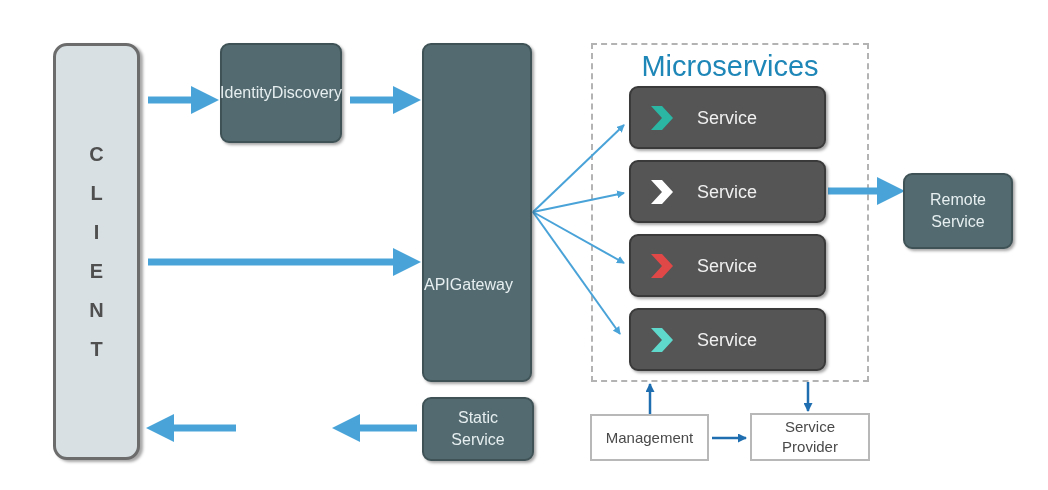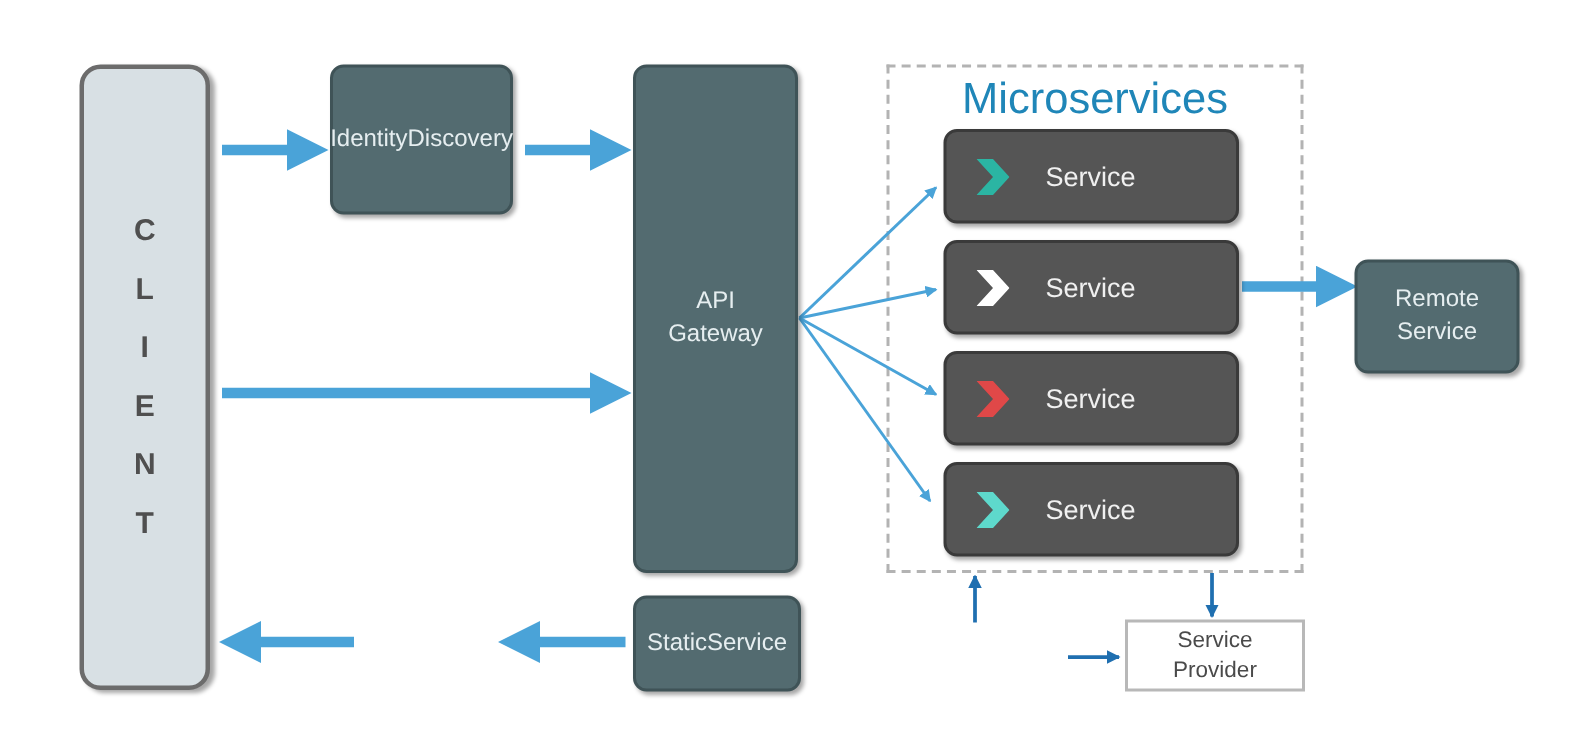--- a/index.html
+++ b/index.html
@@ -73,27 +73,27 @@
     <span>E</span>
     <span>N</span>
     <span>T</span>
   </div>
 
   <div class="box teal" style="left:220px; top:43px; width:122px; height:100px; flex-direction:row;">
     <div>Identity</div>
     <div>Discovery</div>
   </div>
 
-  <div class="box teal" style="left:422px; top:43px; width:110px; height:339px; flex-direction:column; justify-content:flex-start; padding-top:145px;">
+  <div class="box teal" style="left:422px; top:43px; width:110px; height:339px; justify-content:flex-start; padding-top:145px;">
     <div>API</div>
     <div>Gateway</div>
   </div>
 
 
-  <div class="box teal" style="left:422px; top:397px; width:112px; height:64px; flex-direction:row;">
+  <div class="box teal" style="left:422px; top:397px; width:112px; height:64px; flex-direction:column;">
     <div>Static</div>
     <div>Service</div>
   </div>
 
   <div class="box svc" style="left:629px; top:86px; width:197px; height:63px;">
     <svg class="chev" viewBox="0 0 22 24">
       <path d="M0,0 L11,0 L22,12 L11,24 L0,24 L11,12 Z" fill="#2bb5a3"></path>
     </svg>
     <span class="label">Service</span>
   </div>
@@ -114,19 +114,22 @@
       <path d="M0,0 L11,0 L22,12 L11,24 L0,24 L11,12 Z" fill="#5ed9cc"></path>
     </svg>
     <span class="label">Service</span>
   </div>
 
   <div class="box teal" style="left:903px; top:157px; width:110px; height:76px; flex-direction:column;margin-top:16px;">
     <div>Remote</div>
     <div>Service</div>
   </div>
 
+  <div class="box plain" style="left:590px; top:414px; width:119px; height:47px;">
+    <div>Management</div>
+  </div>
 
   <div class="box plain" style="left:750px; top:413px; width:120px; height:48px; flex-direction:column;">
     <div>Service</div>
     <div>Provider</div>
   </div>
 
 </div>
 
 </body></html>

